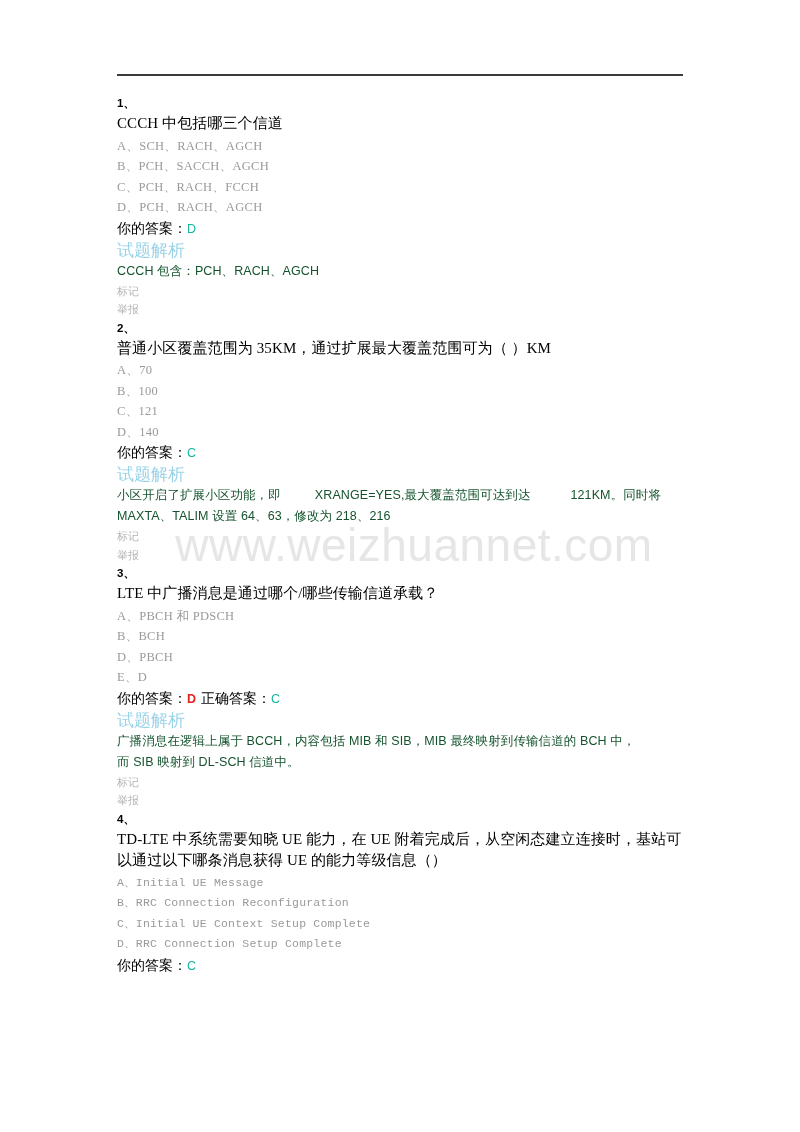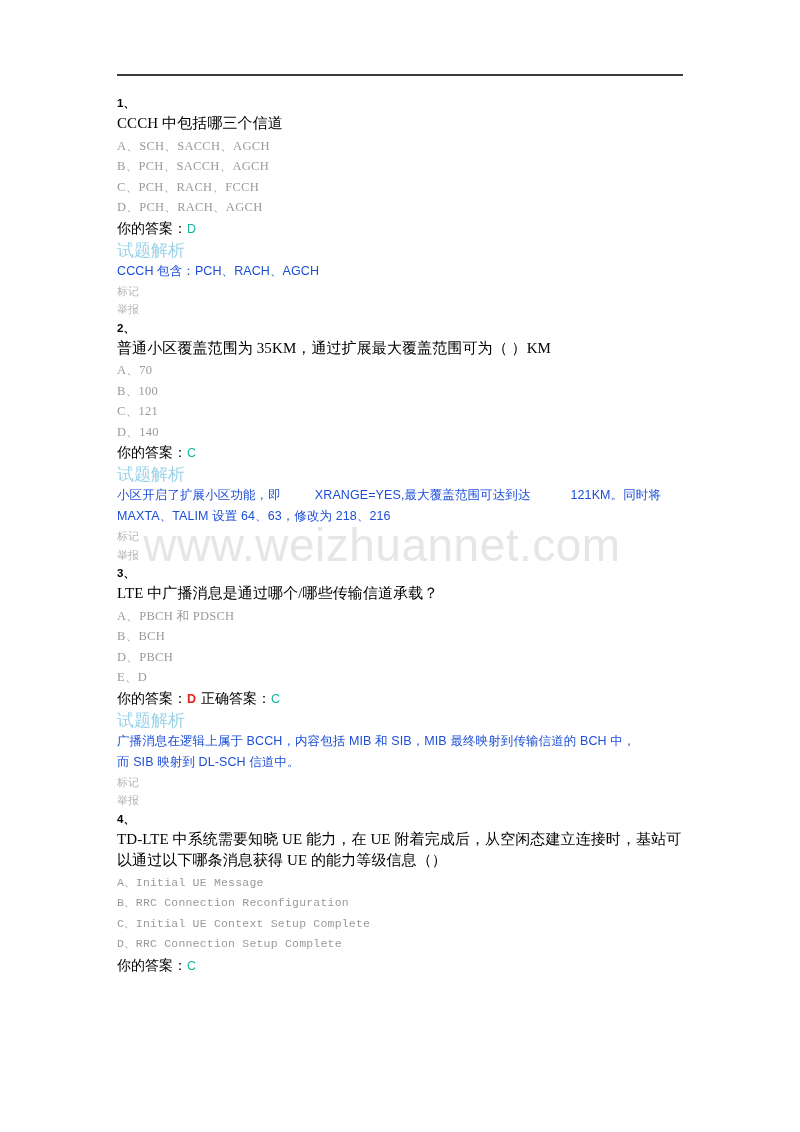--- a/index.html
+++ b/index.html
@@ -37,21 +37,21 @@
   .content {
     position: absolute;
     left: 117px;
     top: 94px;
     width: 566px;
   }
 
   
   .watermark {
     position: absolute;
-    left: 102px;
+    left: 134px;
     top: 522px;
     width: 560px;
     text-align: center;
     font-family: "Liberation Sans", "DejaVu Sans", sans-serif;
     font-size: 46px;
     letter-spacing: 0.5px;
     color: #e6e6e6;
     white-space: nowrap;
     pointer-events: none;
     z-index: 5;
@@ -110,21 +110,21 @@
     font-family: "Liberation Serif", "DejaVu Serif", serif;
     font-size: 17px;
     color: #9ad3e8;
     line-height: 21px;
     margin: 0;
   }
 
   .q-analysis-text {
     font-family: "Liberation Sans", "DejaVu Sans", sans-serif;
     font-size: 12.5px;
-    color: #1d4ed8;
+    color: #14532d;
     line-height: 21px;
     margin: 0;
     letter-spacing: 0.1px;
   }
 
   .q-footlinks {
     margin: 0;
   }
   .q-footlink {
     display: block;
@@ -145,21 +145,21 @@
 
   <div class="top-rule"></div>
 
   <div class="watermark">www.weizhuannet.com</div>
 
   <div class="content">
 
     <div class="question-block">
       <p class="q-num">1、</p>
       <p class="q-title">CCCH 中包括哪三个信道</p>
-      <p class="q-option">A、SCH、SACCH、AGCH</p>
+      <p class="q-option">A、SCH、RACH、AGCH</p>
       <p class="q-option">B、PCH、SACCH、AGCH</p>
       <p class="q-option">C、PCH、RACH、FCCH</p>
       <p class="q-option">D、PCH、RACH、AGCH</p>
       <p class="q-answer"><span>你的答案：</span><span class="ans-value-correct">D</span></p>
       <p class="q-analysis-label">试题解析</p>
       <p class="q-analysis-text">CCCH 包含：PCH、RACH、AGCH</p>
       <div class="q-footlinks">
         <span class="q-footlink">标记</span>
         <span class="q-footlink">举报</span>
       </div>

